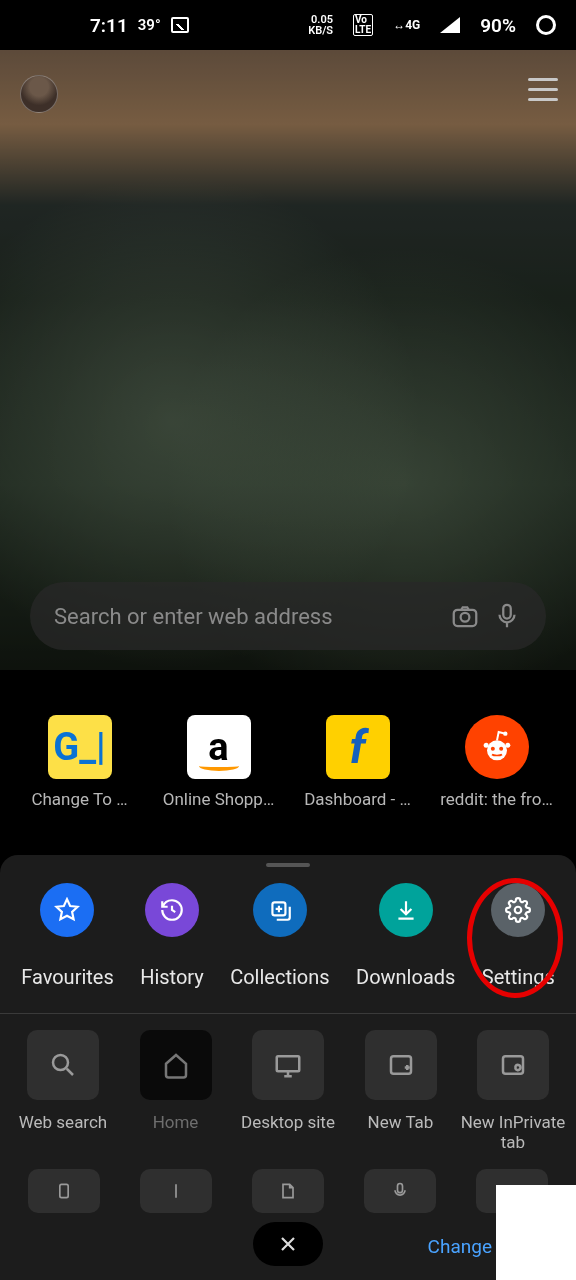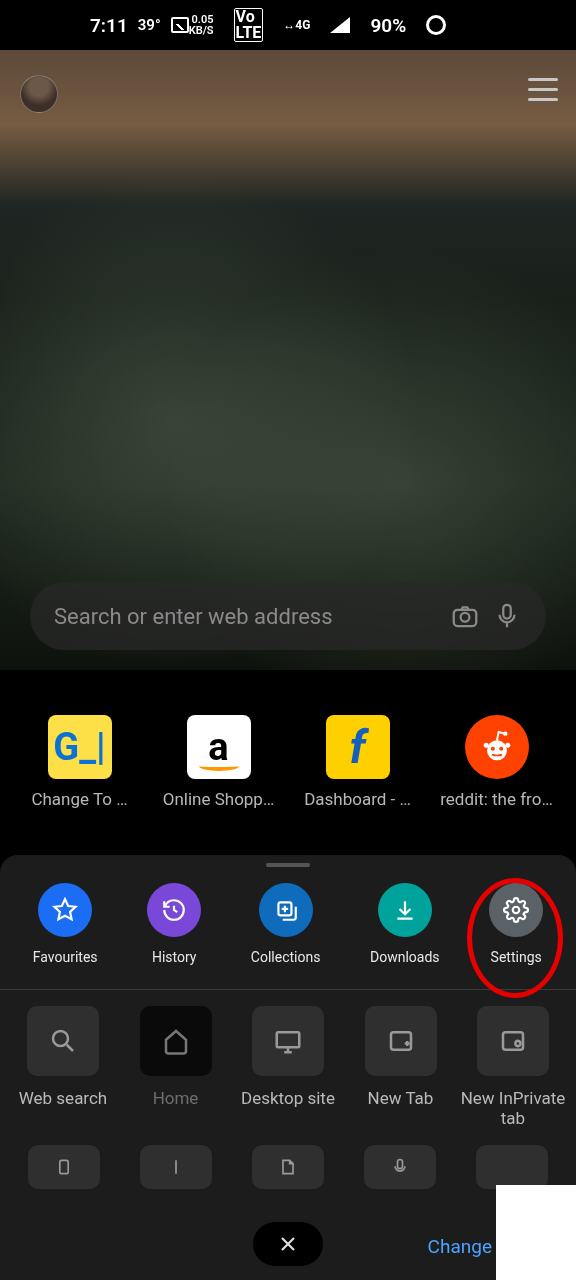--- a/index.html
+++ b/index.html
@@ -1,25 +1,25 @@
 <!DOCTYPE html>
 <html><head>
 <meta charset="utf-8">
 <style>
 * { margin: 0; padding: 0; box-sizing: border-box; font-family: -apple-system, Roboto, sans-serif; }
 body { background: #000; width: 576px; height: 1280px; overflow: hidden; position: relative; }
 
-.statusbar { height: 50px; display: flex; align-items: center; padding: 0 20px; color: #fff; font-size: 19px; font-weight: 600; background: #000; position: relative; z-index: 10; }
+.statusbar { height: 50px; display: flex; align-items: center; justify-content: space-between; padding: 0 20px; color: #fff; font-size: 19px; font-weight: 600; background: #000; position: relative; z-index: 10; }
 .sb-left { display: flex; align-items: center; gap: 10px; margin-left: 70px; }
 .sb-right { display: flex; align-items: center; gap: 20px; }
 .sb-temp { font-size: 15px; }
 .sb-img { width: 18px; height: 16px; border: 2px solid #fff; border-radius: 2px; position: relative; }
 .sb-img::after { content:''; position:absolute; bottom:1px; left:1px; right:1px; height:6px; background:linear-gradient(45deg,transparent 40%,#fff 40%,#fff 60%,transparent 60%); }
 .sb-kbs { font-size: 11px; line-height: 1; text-align: right; }
-.sb-lte { font-size: 16px; border:1.5px solid #fff; padding:0 1px; line-height:1; border-radius:2px; font-weight:700; }
+.sb-lte { font-size: 10px; border:1.5px solid #fff; padding:0 1px; line-height:1; border-radius:2px; font-weight:700; }
 .sb-4g { font-size: 12px; font-weight:700; }
 .sb-sig { width:0; height:0; border-style:solid; border-width:0 0 16px 20px; border-color:transparent transparent #fff transparent; }
 .sb-batt { font-size: 19px; }
 .sb-ring { width:20px; height:20px; border:3px solid #fff; border-radius:50%; }
 
 .wall { position:absolute; top:50px; left:0; right:0; height:620px;
   background:
     radial-gradient(circle at 30% 60%, rgba(200,230,190,.35) 0%, transparent 45%),
     radial-gradient(circle at 70% 70%, rgba(180,210,170,.35) 0%, transparent 40%),
     linear-gradient(180deg, #a8876a 0%, #d8a878 12%, #3a4540 25%, #2e3b30 40%, #384a39 70%, #1a2218 100%);
@@ -43,21 +43,21 @@
 .ico-amazon::after { content:''; position:absolute; bottom:8px; left:12px; right:12px; height:6px; border-bottom:4px solid #ff9800; border-radius:0 0 50% 50%; }
 .ico-flip { background:#ffd000; color:#1560bd; font-style:italic; font-size:46px; }
 .ico-reddit { background:#ff4200; border-radius:50%; color:#fff; }
 
 .sheet { position:absolute; top:855px; left:0; right:0; bottom:0; background:#1c1c1c; border-radius:18px 18px 0 0; }
 .sheet::before { content:''; position:absolute; top:8px; left:50%; transform:translateX(-50%); width:44px; height:4px; background:#555; border-radius:2px; }
 
 .row1 { display:flex; justify-content:space-around; padding:28px 8px 12px; }
 .r1 { display:flex; flex-direction:column; align-items:center; position:relative; }
 .r1-circle { width:54px; height:54px; border-radius:50%; display:flex; align-items:center; justify-content:center; }
-.r1-lbl { color:#e8e8e8; font-size:14px; margin-top:12px; }
+.r1-lbl { color:#e8e8e8; font-size:20px; margin-top:28px; }
 .c-fav { background:#1b6ef3; }
 .c-hist { background:#7948d8; }
 .c-coll { background:#0f6cbd; }
 .c-dl { background:#00a39b; }
 .c-set { background:#5a6268; }
 .highlight { position:absolute; top:878px; right:13px; width:96px; height:120px; border:5px solid #e60000; border-radius:50%; pointer-events:none; z-index:5; }
 
 .divider { height:1px; background:#3a3a3a; margin:12px 0 0; }
 
 .row2 { display:flex; justify-content:space-between; padding:16px 8px 8px; }

